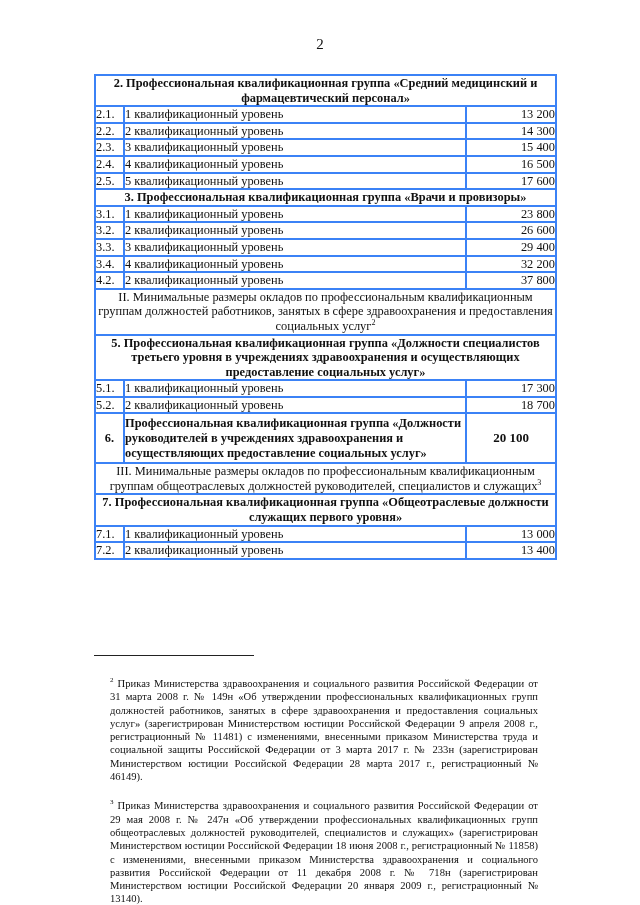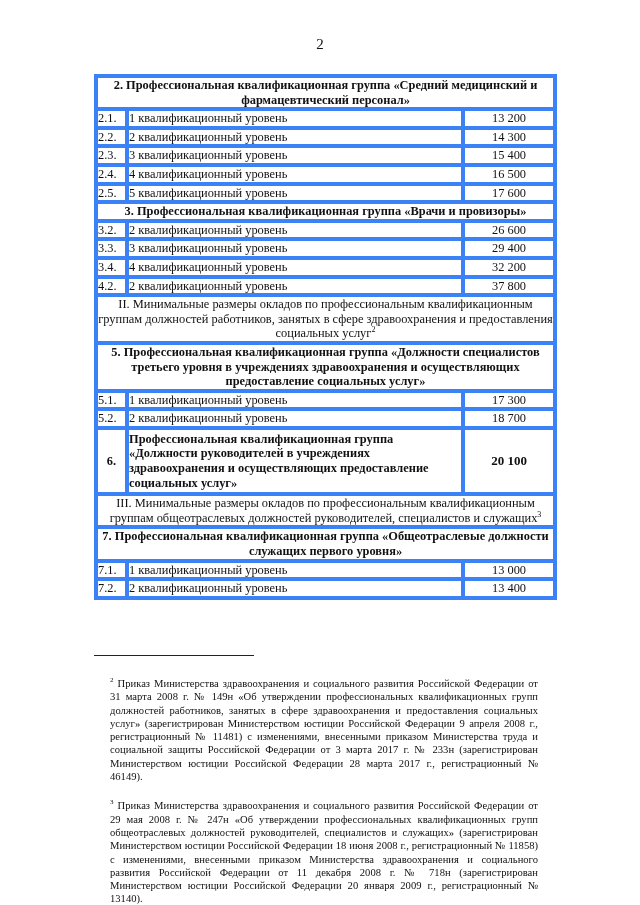--- a/index.html
+++ b/index.html
@@ -8,23 +8,23 @@
     font-family: "Liberation Serif", serif; color: #111;
   }
   .page-number {
     position: absolute; top: 36px; left: 0; width: 640px; text-align: center;
     font-size: 15px;
   }
   table.salary {
     position: absolute; left: 94px; top: 74px; width: 463px;
     border-collapse: collapse; font-size: 12.4px; line-height: 14.6px;
   }
-  table.salary td { border: 4px solid #3b82f6; padding: 0 0; vertical-align: middle; }
+  table.salary td { border: 2px solid #3b82f6; padding: 0 0; vertical-align: middle; }
   td.num { width: 27px; padding-left: 4px; padding-right: 2px; margin-top: 47px; }
-  td.val { width: 88px; text-align: center; padding-left: 30px; padding-right: 0; }
+  td.val { width: 88px; text-align: right; padding-left: 30px; padding-right: 0; }
   td.level { }
   td.head { font-weight: bold; text-align: center; padding: 1px 4px; }
   td.section { text-align: center; padding: 1px 4px; }
   td.head-tall { padding-top: 2px; padding-bottom: 12px; }
   td.section-tall { padding-bottom: 22px; }
   td.bold-num { font-weight: bold; text-align: center; }
   td.bold-text { font-weight: bold; }
   td.bold-val { font-weight: bold; text-align: center; font-size: 13px; }
   sup { font-size: 8px; line-height: 0; }
   .fn-rule {
@@ -70,20 +70,25 @@
     <td class="val">16 500</td>
   </tr>
   <tr>
     <td class="num">2.5.</td>
     <td class="level">5 квалификационный уровень</td>
     <td class="val">17 600</td>
   </tr>
 
   <tr>
     <td colspan="3" class="head">3. Профессиональная квалификационная группа «Врачи и провизоры»</td>
+  </tr>
+  <tr>
+    <td class="num">3.1.</td>
+    <td class="level">1 квалификационный уровень</td>
+    <td class="val">23 800</td>
   </tr>
   <tr>
     <td class="num">3.2.</td>
     <td class="level">2 квалификационный уровень</td>
     <td class="val">26 600</td>
   </tr>
   <tr>
     <td class="num">3.3.</td>
     <td class="level">3 квалификационный уровень</td>
     <td class="val">29 400</td>

